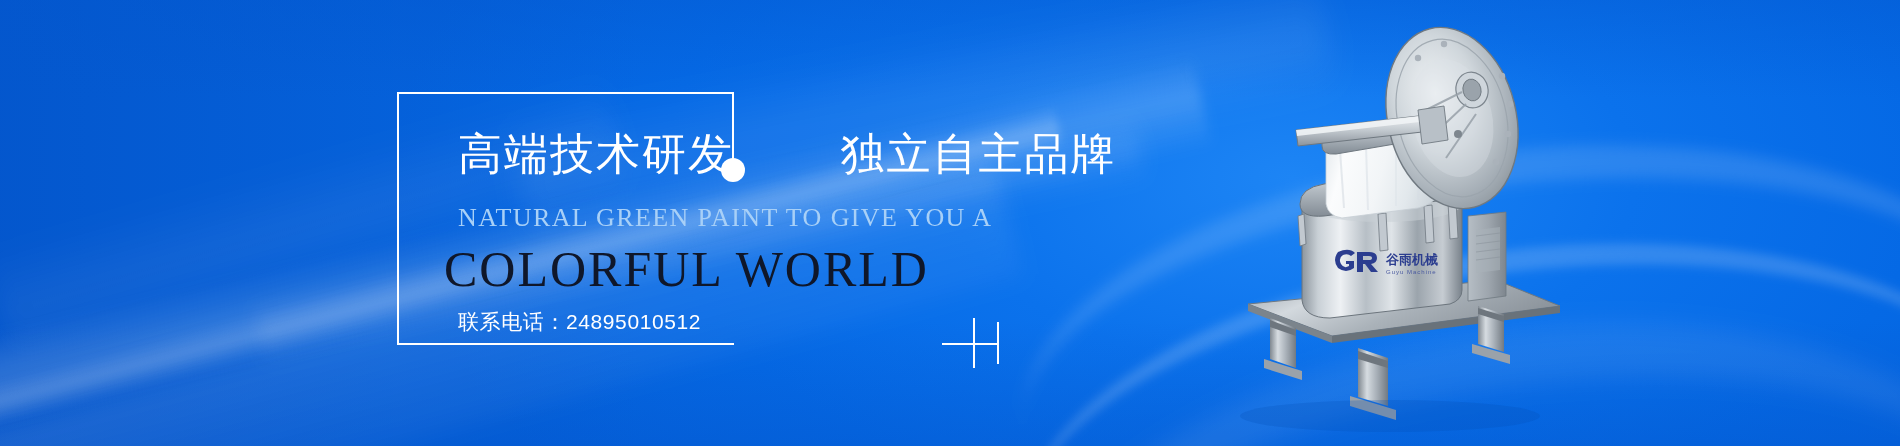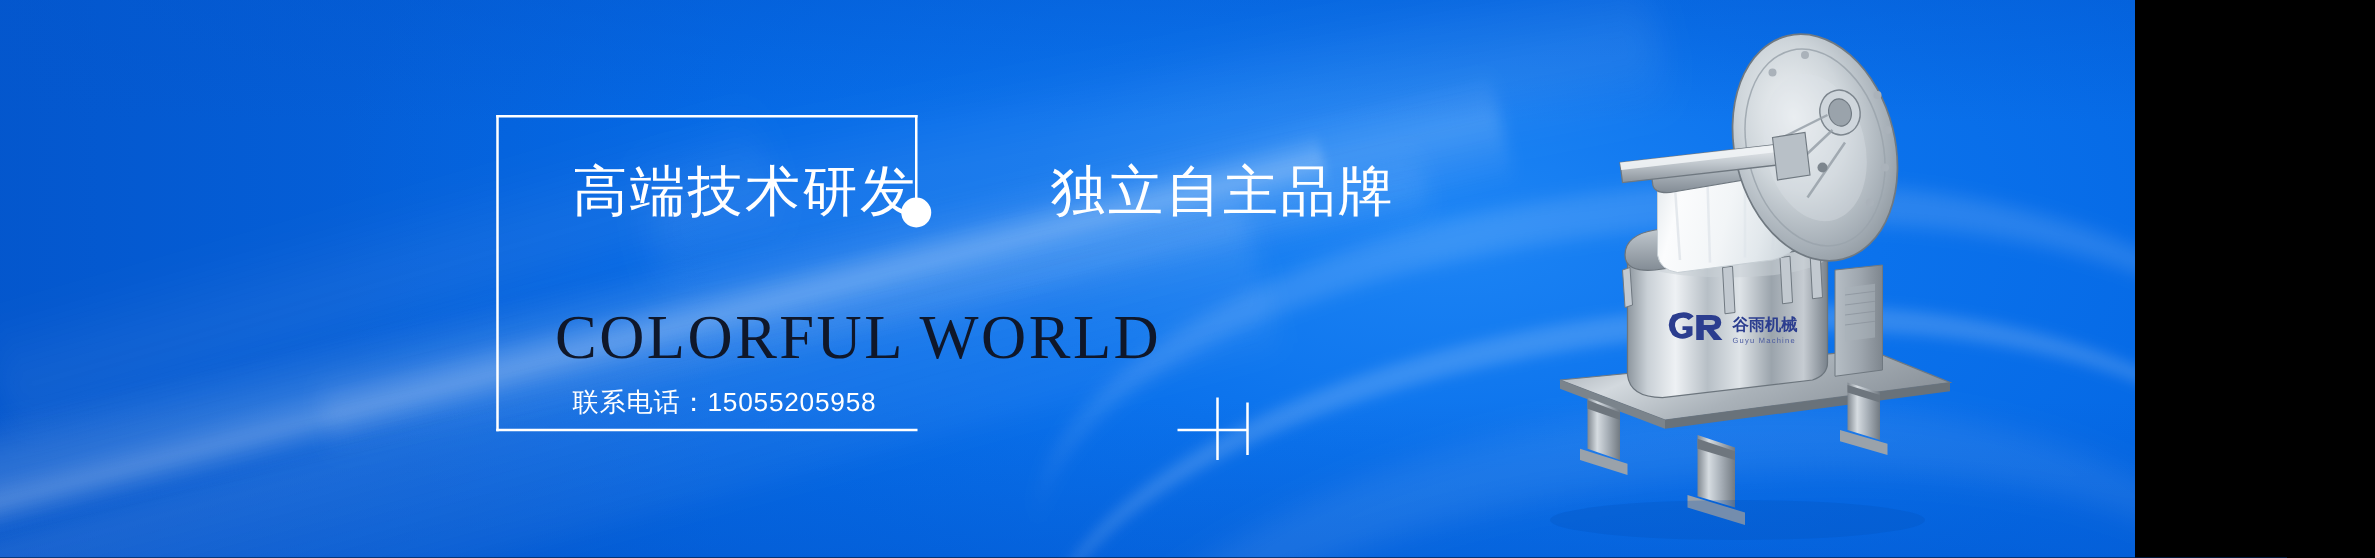--- a/index.html
+++ b/index.html
@@ -2,21 +2,21 @@
 <html><head>
 <meta charset="utf-8">
 <style>
   html, body {
     margin: 0;
     padding: 0;
     background: #000;
   }
   #banner {
     position: relative;
-    width: 1708px;
+    width: 1900px;
     height: 446px;
     overflow: hidden;
     font-family: "Liberation Sans", sans-serif;
     background: #0569e5;
   }
 
   
   .bg-base {
     position: absolute;
     inset: 0;
@@ -253,22 +253,23 @@
   <div class="frame"></div>
   <div class="frame-drop"></div>
   <div class="frame-dot"></div>
 
   <div class="headline">
     <span>高端技术研发</span>
     <span class="gap"></span>
     <span>独立自主品牌</span>
   </div>
 
+  <div class="sub-en">NATURAL GREEN PAINT TO GIVE YOU A</div>
   <div class="big-en">COLORFUL WORLD</div>
-  <div class="phone">联系电话：15055205958</div>
+  <div class="phone">联系电话：24895010512</div>
 
   <div class="cap-hline"></div>
   <div class="cap-tick"></div>
   <div class="cap-bar"></div>
 
   <div class="machine">
     <svg width="360" height="428" viewBox="0 0 360 428" xmlns="http://www.w3.org/2000/svg">
       <defs>
         <linearGradient id="steelH" x1="0" y1="0" x2="1" y2="0">
           <stop offset="0%" stop-color="#8d969e"></stop>

